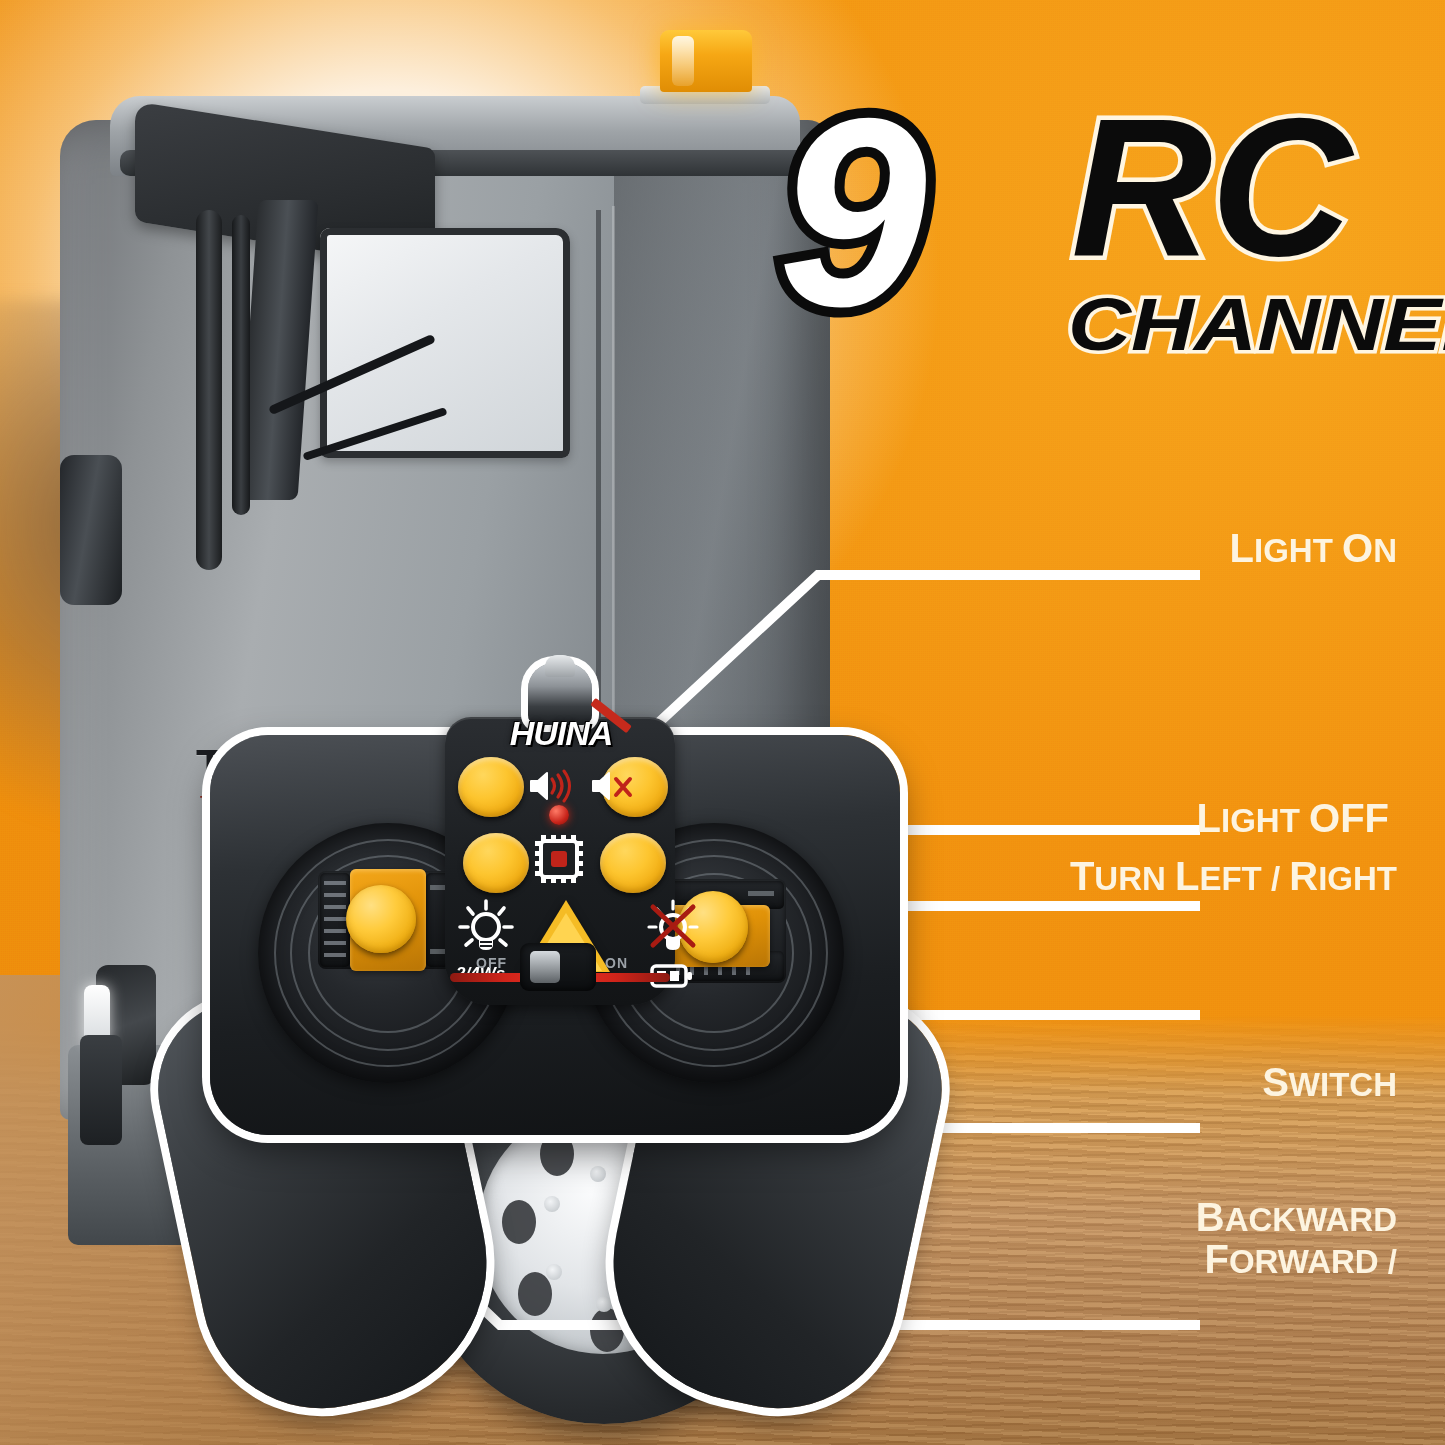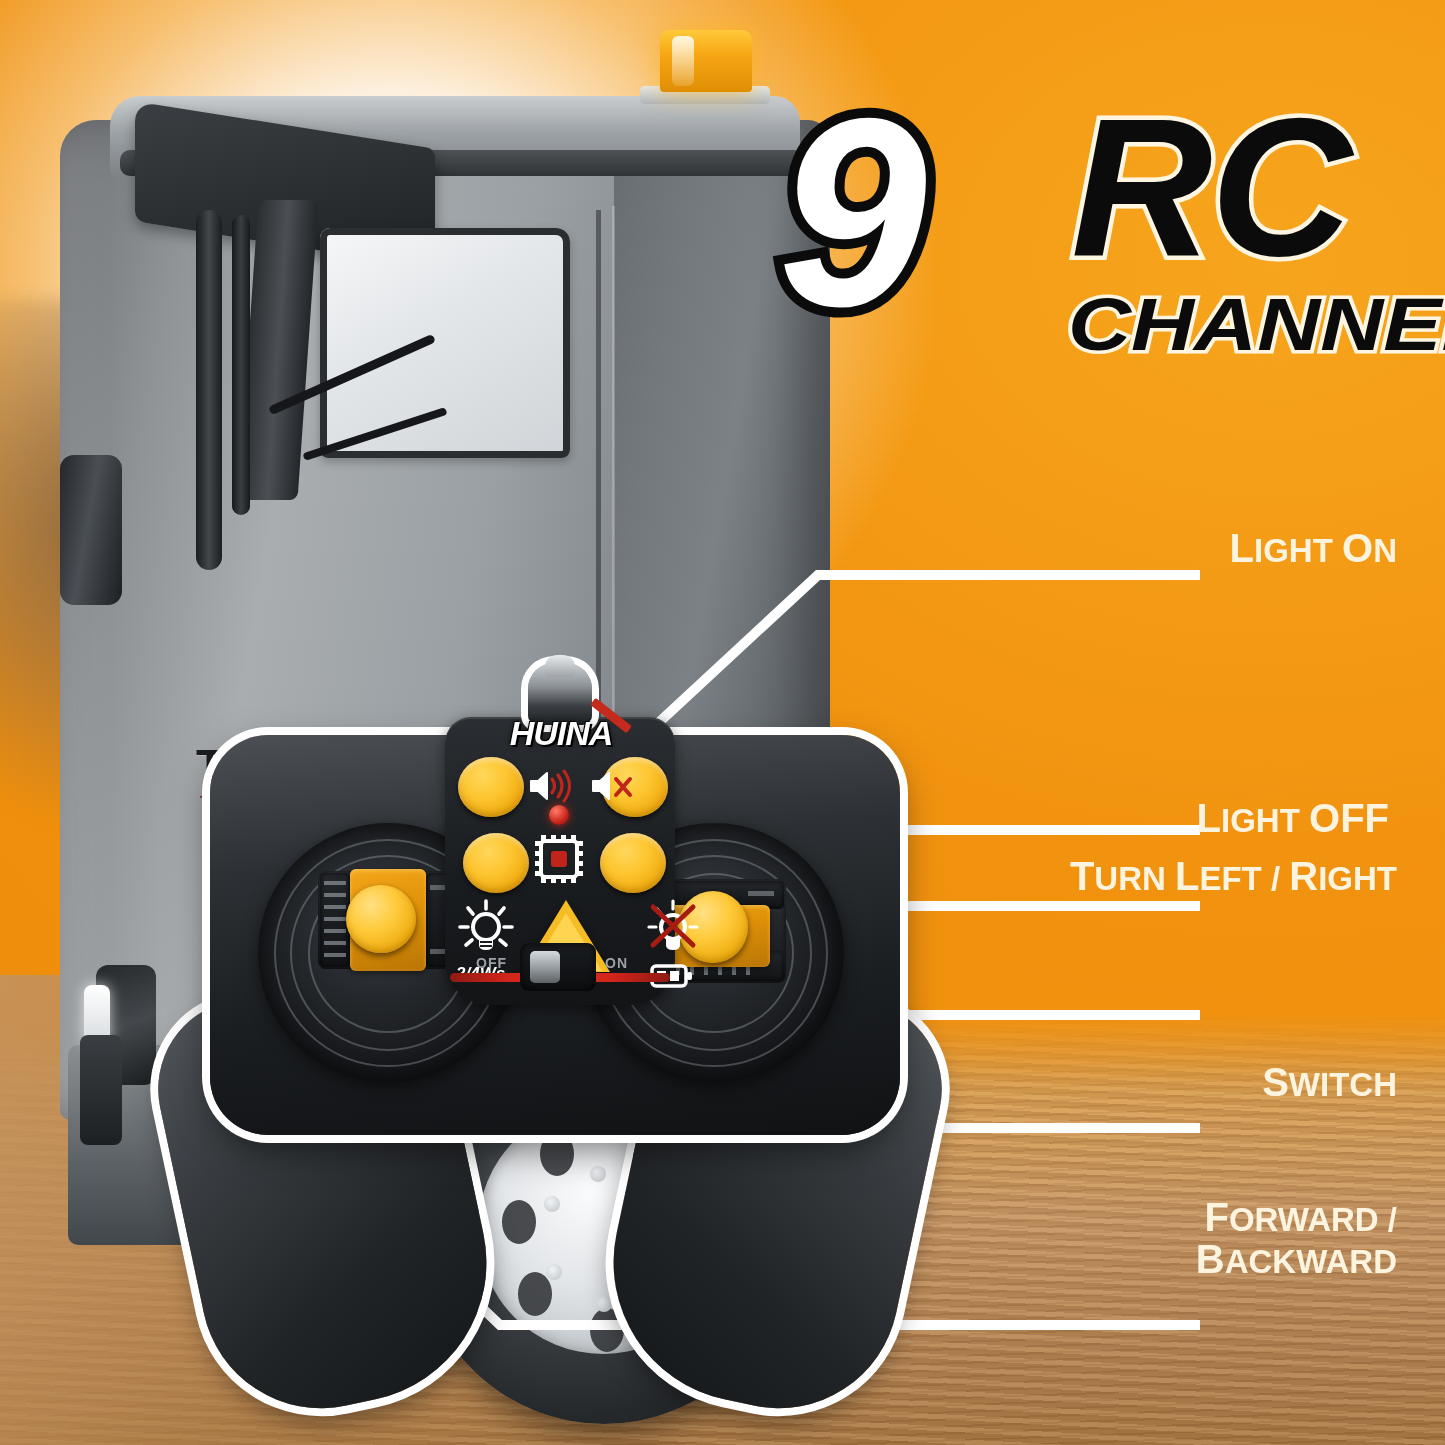--- a/index.html
+++ b/index.html
@@ -635,17 +635,17 @@
   <div class="lbl lbl-turn">
     <span class="sc-first">T</span><span class="sc-rest">URN </span><span class="sc-first">L</span><span class="sc-rest">EFT / </span><span class="sc-first">R</span><span class="sc-rest">IGHT</span>
   </div>
 
 
   <div class="lbl lbl-switch">
     <span class="sc-first">S</span><span class="sc-rest">WITCH</span>
   </div>
 
   <div class="lbl lbl-forward">
+    <div><span class="sc-first">B</span><span class="sc-rest">ACKWARD</span></div>
     <div><span class="sc-first">F</span><span class="sc-rest">ORWARD /</span></div>
-    <div><span class="sc-first">B</span><span class="sc-rest">ACKWARD</span></div>
   </div>
 
 </div>
 
 </body></html>

